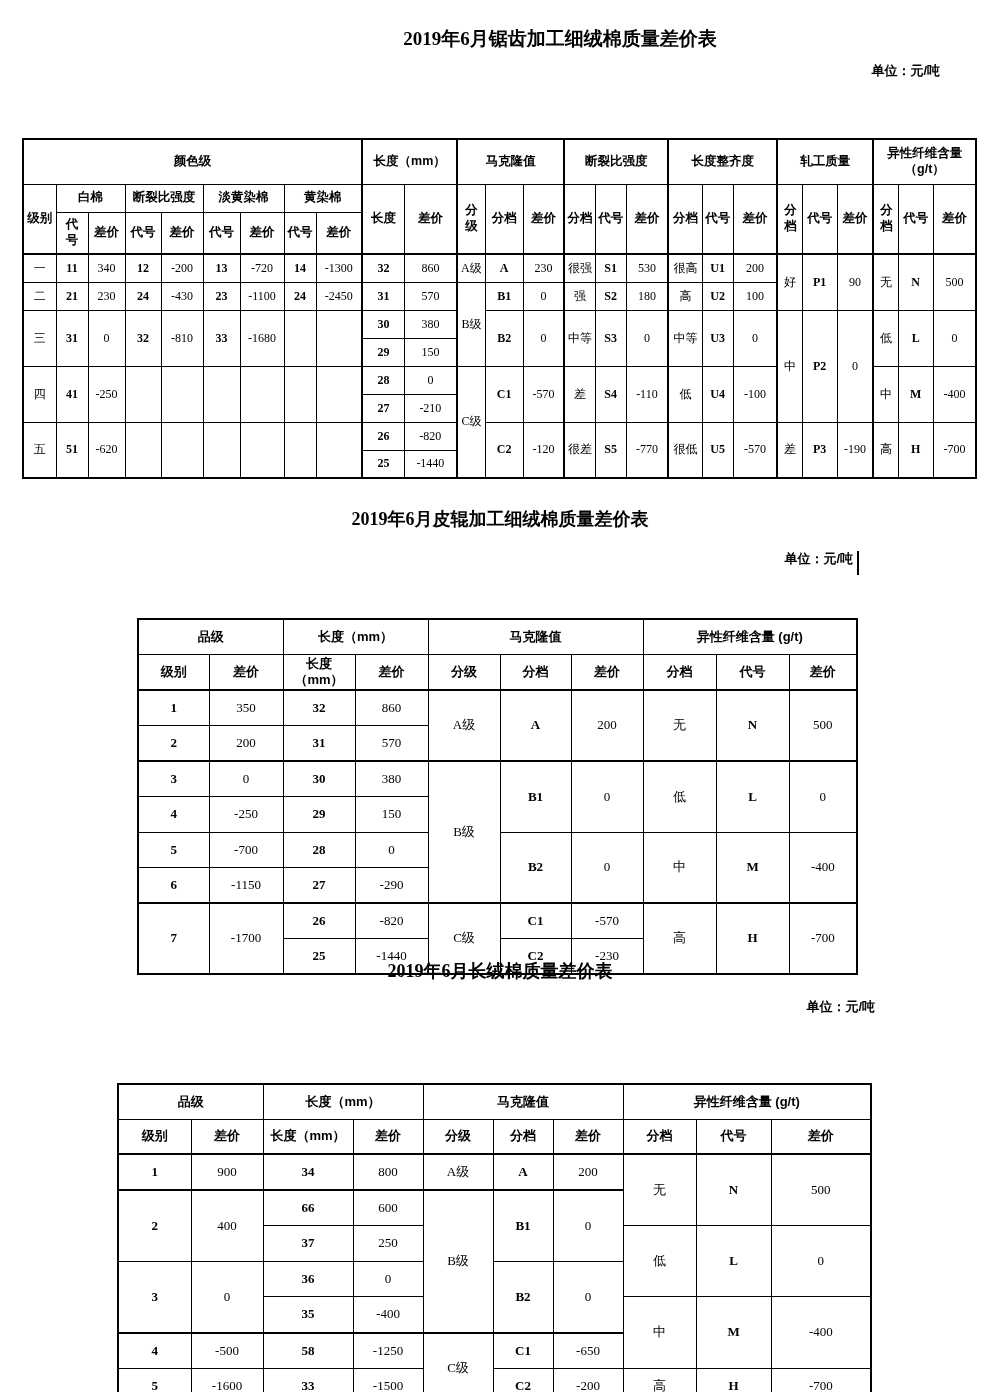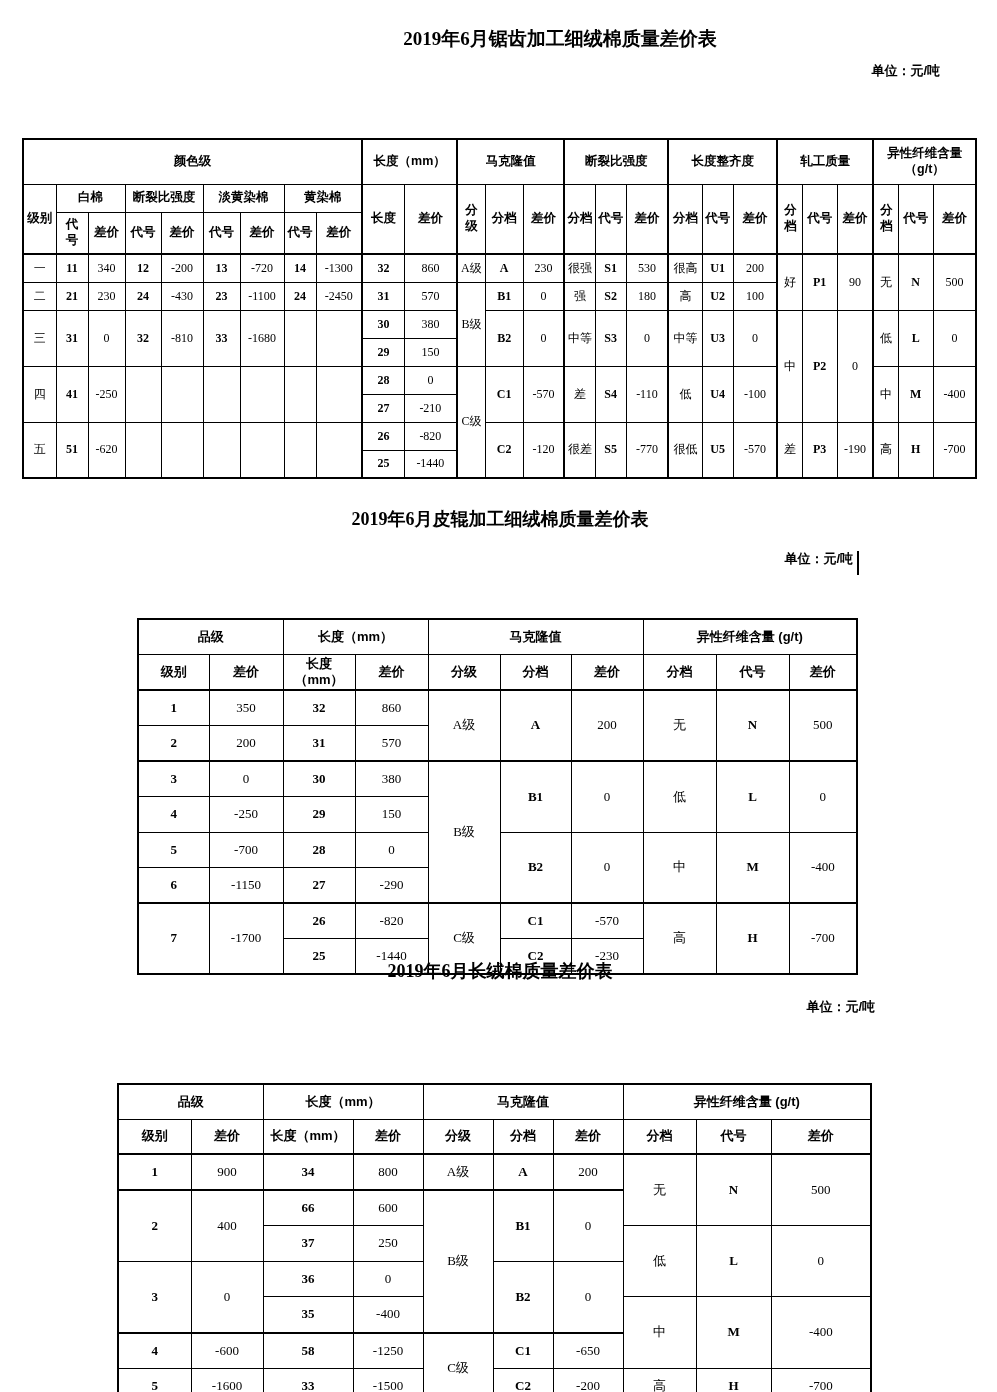--- a/index.html
+++ b/index.html
@@ -459,21 +459,21 @@
     </tr>
     <tr>
       <td class="b bb2">35</td>
       <td class="bb2">-400</td>
       <td rowspan="2">中</td>
       <td rowspan="2" class="b">M</td>
       <td rowspan="2">-400</td>
     </tr>
     <tr>
       <td class="b">4</td>
-      <td>-600</td>
+      <td>-500</td>
       <td class="b">58</td>
       <td>-1250</td>
       <td rowspan="2">C级</td>
       <td class="b">C1</td>
       <td>-650</td>
     </tr>
     <tr>
       <td class="b">5</td>
       <td>-1600</td>
       <td class="b">33</td>

